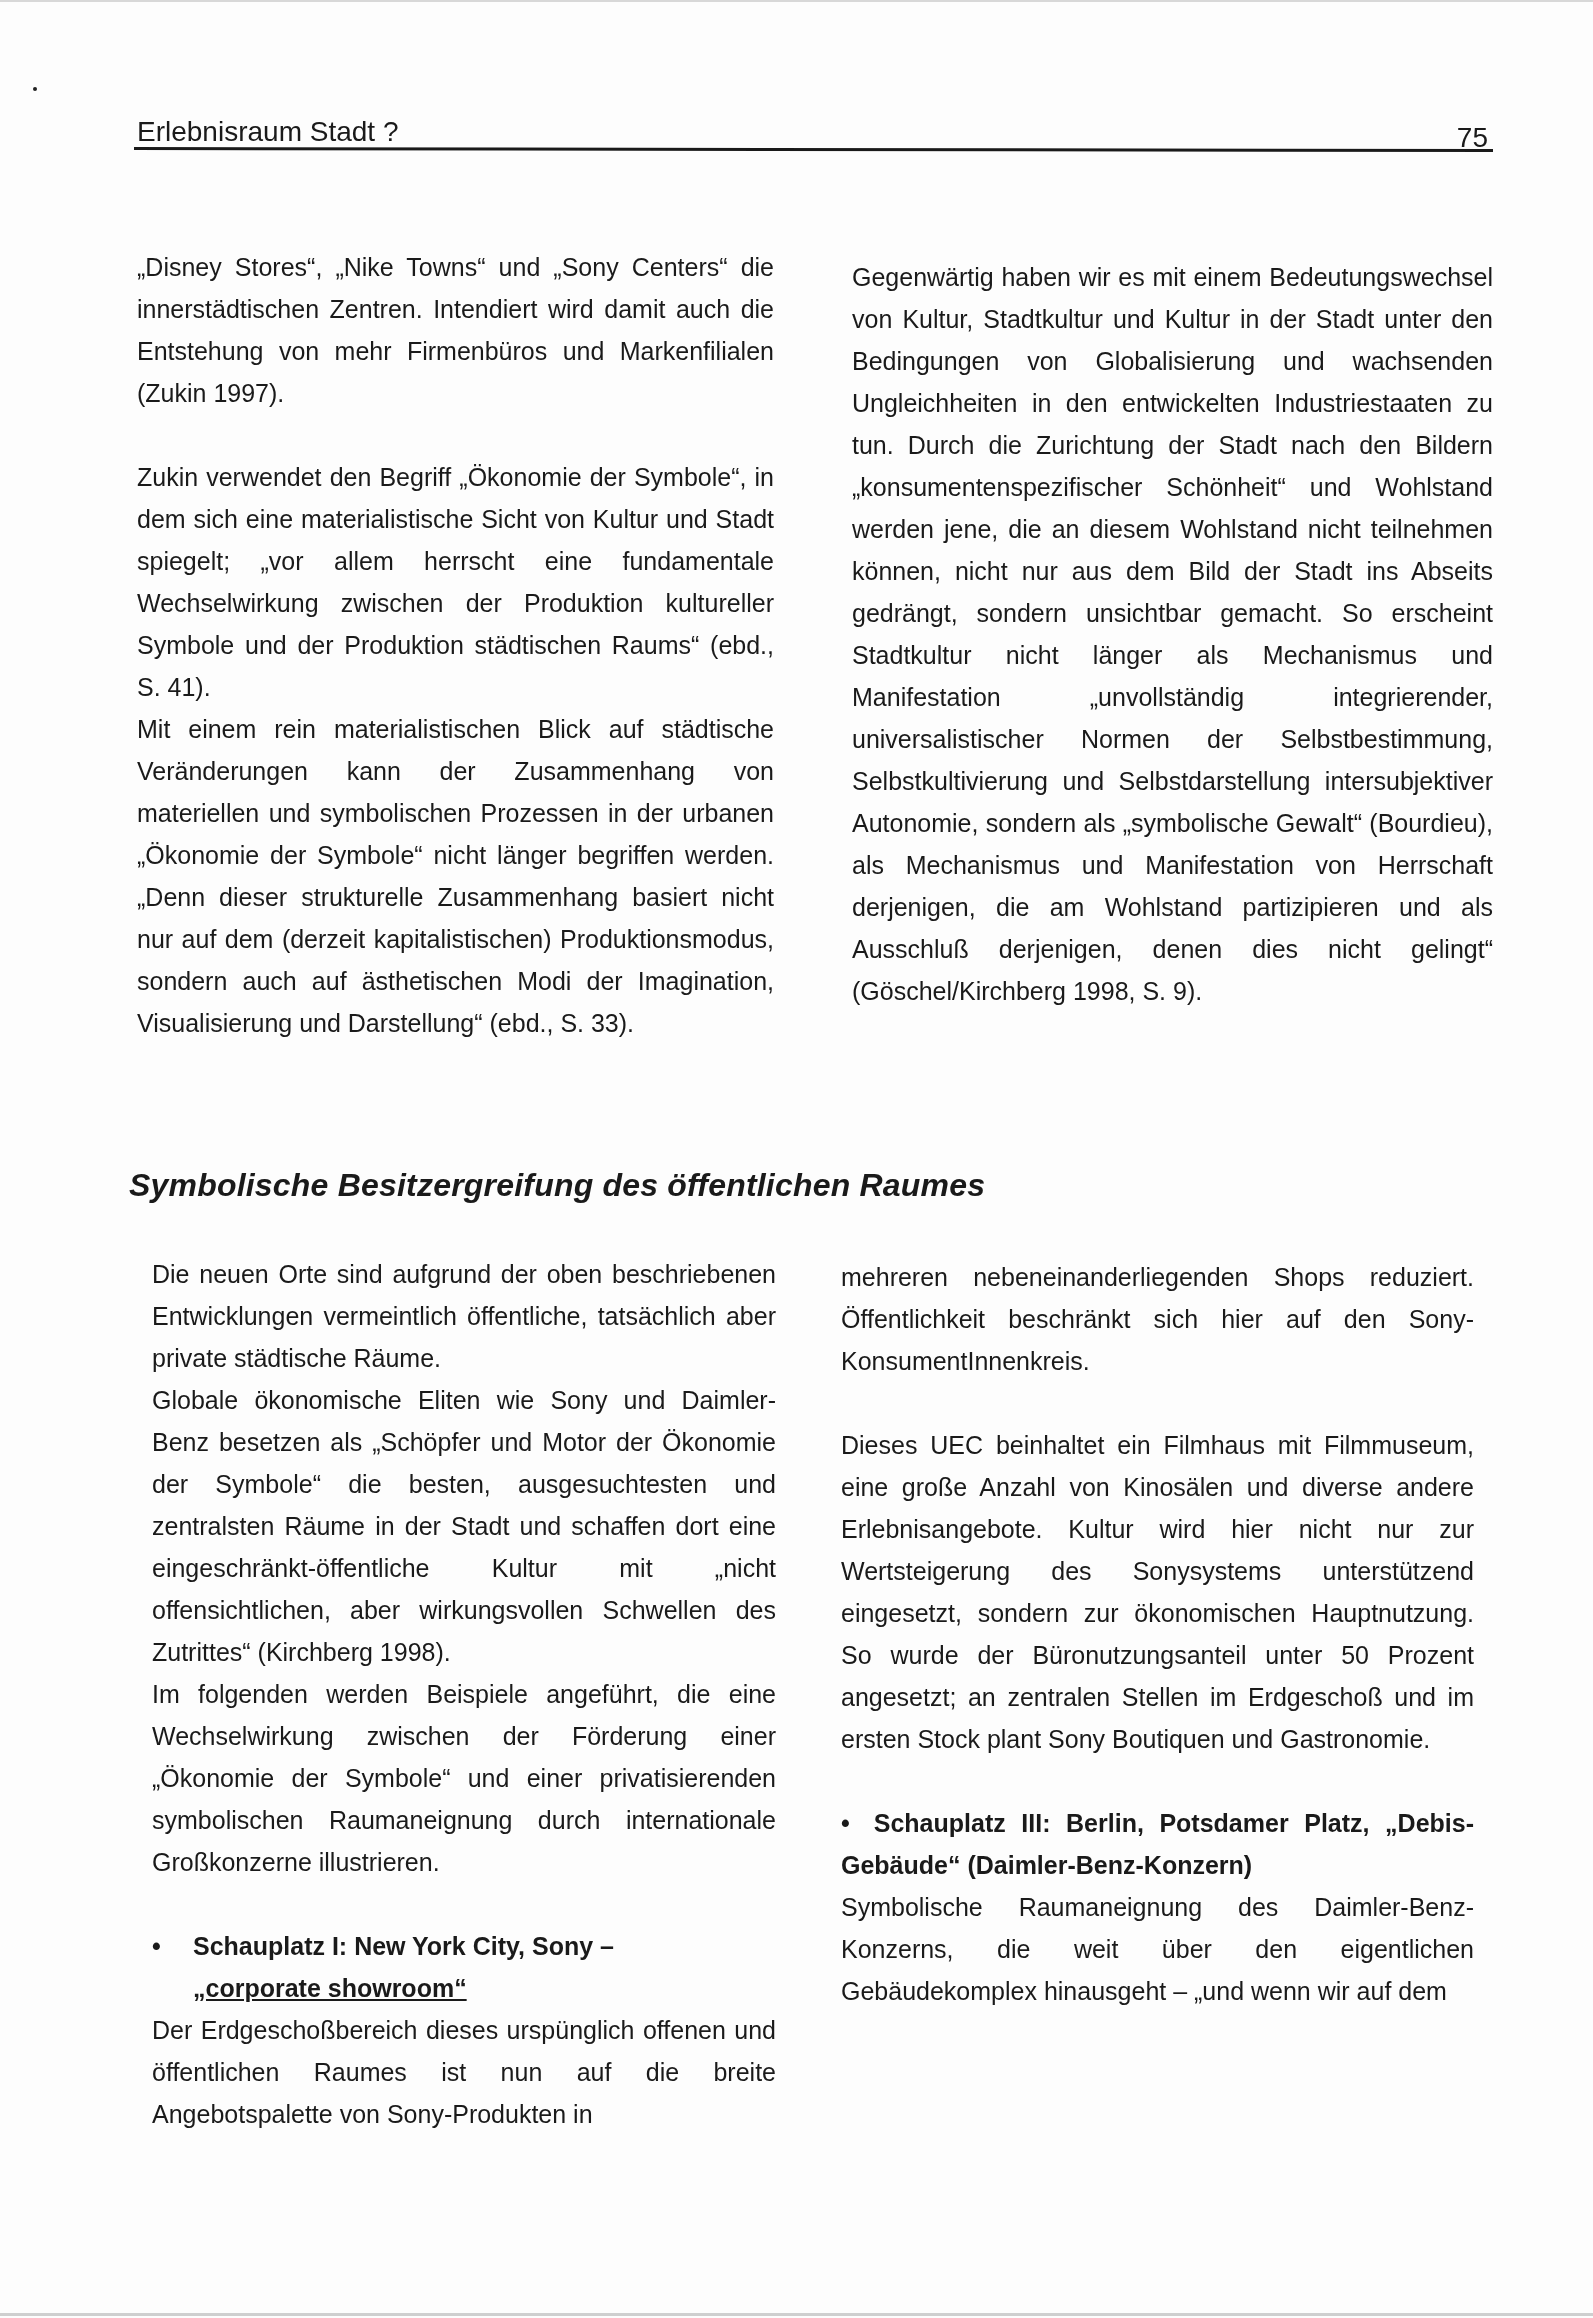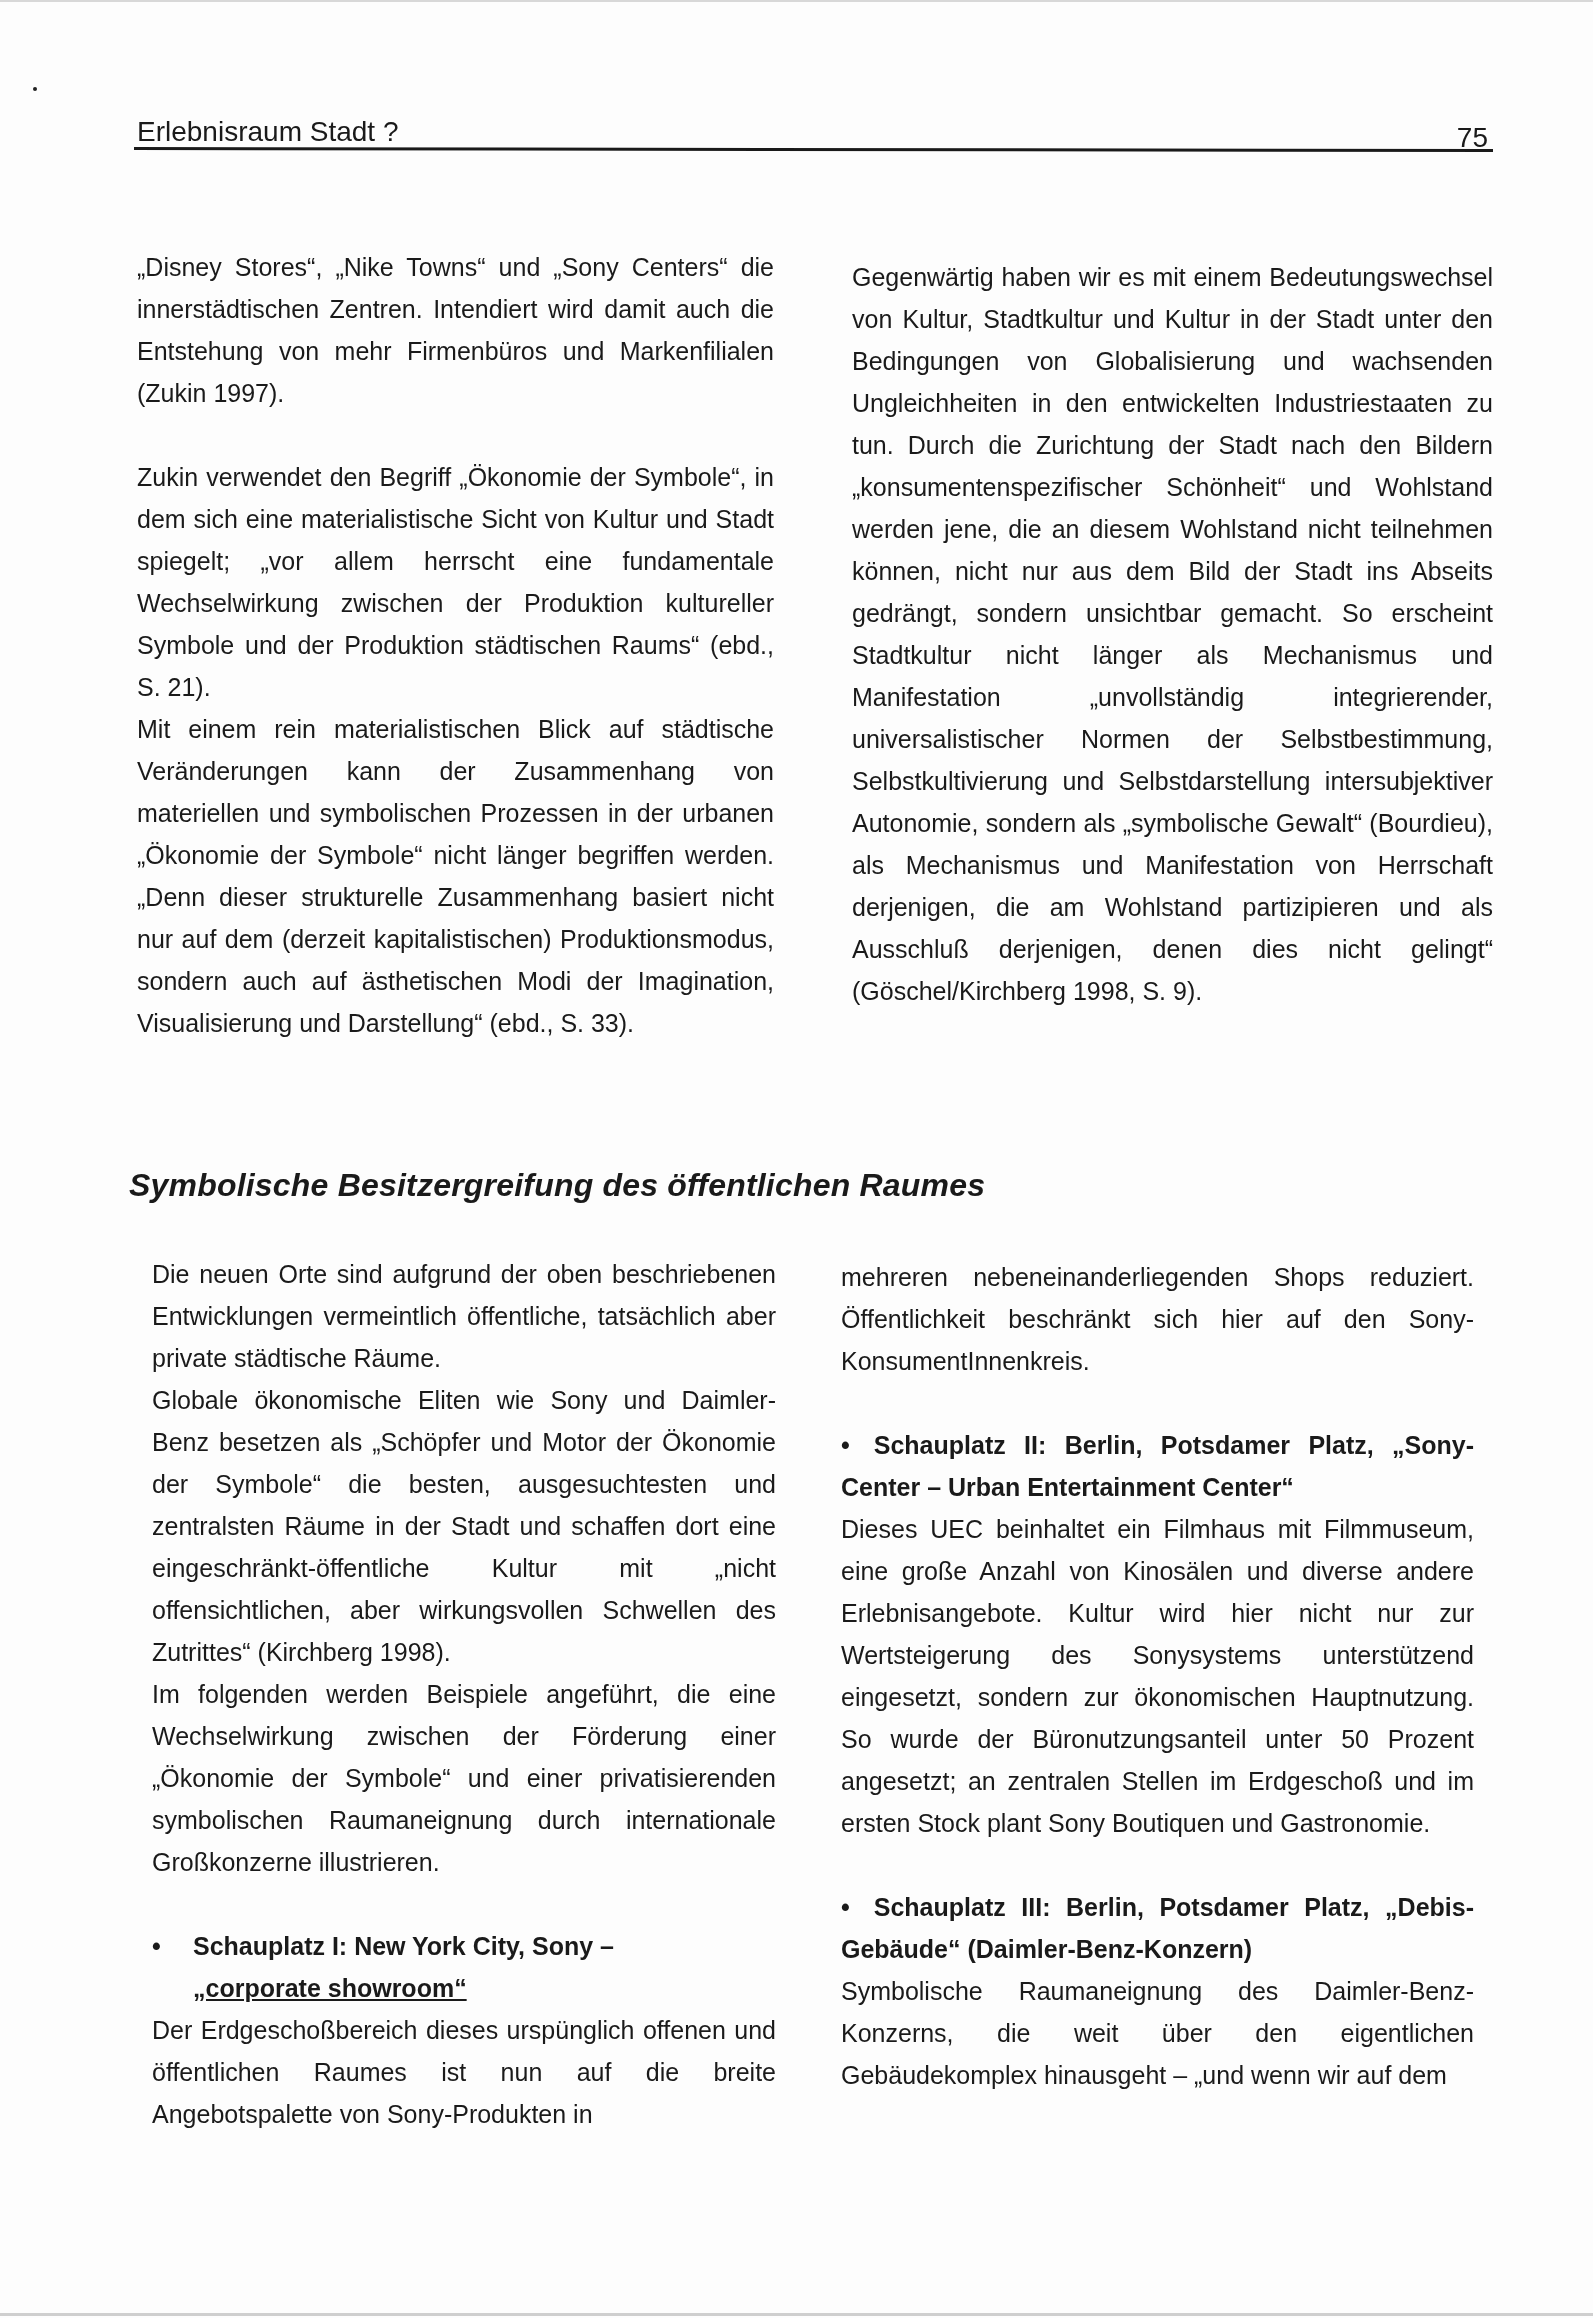--- a/index.html
+++ b/index.html
@@ -44,21 +44,21 @@
 
 <div class="running-head">
   <span class="title">Erlebnisraum Stadt ?</span>
   <span class="pageno">75</span>
 </div>
 <div class="head-rule"></div>
 
 <div class="col col-left-top">
   <p>„Disney Stores“, „Nike Towns“ und „Sony Centers“ die innerstädtischen Zentren. Intendiert wird damit auch die Entstehung von mehr Firmenbüros und Markenfilialen (Zukin 1997).</p>
   <div class="gap"></div>
-  <p>Zukin verwendet den Begriff „Ökonomie der Symbole“, in dem sich eine materialistische Sicht von Kultur und Stadt spiegelt; „vor allem herrscht eine fundamentale Wechselwirkung zwischen der Produktion kultureller Symbole und der Produktion städtischen Raums“ (ebd., S. 21).</p>
+  <p>Zukin verwendet den Begriff „Ökonomie der Symbole“, in dem sich eine materialistische Sicht von Kultur und Stadt spiegelt; „vor allem herrscht eine fundamentale Wechselwirkung zwischen der Produktion kultureller Symbole und der Produktion städtischen Raums“ (ebd., S. 41).</p>
   <p>Mit einem rein materialistischen Blick auf städtische Veränderungen kann der Zusammenhang von materiellen und symbolischen Prozessen in der urbanen „Ökonomie der Symbole“ nicht länger begriffen werden. „Denn dieser strukturelle Zusammenhang basiert nicht nur auf dem (derzeit kapitalistischen) Produktionsmodus, sondern auch auf ästhetischen Modi der Imagination, Visualisierung und Darstellung“ (ebd., S. 33).</p>
 </div>
 
 <div class="col col-right-top">
   <p>Gegenwärtig haben wir es mit einem Bedeutungswechsel von Kultur, Stadtkultur und Kultur in der Stadt unter den Bedingungen von Globalisierung und wachsenden Ungleichheiten in den entwickelten Industriestaaten zu tun. Durch die Zurichtung der Stadt nach den Bildern „konsumentenspezifischer Schönheit“ und Wohlstand werden jene, die an diesem Wohlstand nicht teilnehmen können, nicht nur aus dem Bild der Stadt ins Abseits gedrängt, sondern unsichtbar gemacht. So erscheint Stadtkultur nicht länger als Mechanismus und Manifestation „unvollständig integrierender, universalistischer Normen der Selbstbestimmung, Selbstkultivierung und Selbstdarstellung intersubjektiver Autonomie, sondern als „symbolische Gewalt“ (Bourdieu), als Mechanismus und Manifestation von Herrschaft derjenigen, die am Wohlstand partizipieren und als Ausschluß derjenigen, denen dies nicht gelingt“ (Göschel/Kirchberg 1998, S. 9).</p>
 </div>
 
 <div class="section-heading">Symbolische Besitzergreifung des öffentlichen Raumes</div>
 
 <div class="col col-left-bottom">
@@ -72,21 +72,20 @@
       <span>Schauplatz I: New York City, Sony –</span>
     </div>
     <span class="line2">„corporate showroom“</span>
   </div>
   <p>Der Erdgeschoßbereich dieses urspünglich offenen und öffentlichen Raumes ist nun auf die breite Angebotspalette von Sony-Produkten in</p>
 </div>
 
 <div class="col col-right-bottom">
   <p>mehreren nebeneinanderliegenden Shops reduziert. Öffentlichkeit beschränkt sich hier auf den Sony-KonsumentInnenkreis.</p>
   <div class="gap"></div>
-  <p class="right-bullet"><span class="dot">•</span><span>Schauplatz II: Berlin, Potsdamer Platz, „Sony-Center – Urban Entertainment Center“</span></p>
   <p>Dieses UEC beinhaltet ein Filmhaus mit Filmmuseum, eine große Anzahl von Kinosälen und diverse andere Erlebnisangebote. Kultur wird hier nicht nur zur Wertsteigerung des Sonysystems unterstützend eingesetzt, sondern zur ökonomischen Hauptnutzung. So wurde der Büronutzungsanteil unter 50 Prozent angesetzt; an zentralen Stellen im Erdgeschoß und im ersten Stock plant Sony Boutiquen und Gastronomie.</p>
   <div class="gap"></div>
   <p class="right-bullet"><span class="dot">•</span><span>Schauplatz III: Berlin, Potsdamer Platz, „Debis-Gebäude“ (Daimler-Benz-Konzern)</span></p>
   <p>Symbolische Raumaneignung des Daimler-Benz-Konzerns, die weit über den eigentlichen Gebäudekomplex hinausgeht – „und wenn wir auf dem</p>
 </div>
 
 <div class="edge-bottom"></div>
 
 
 </body></html>

